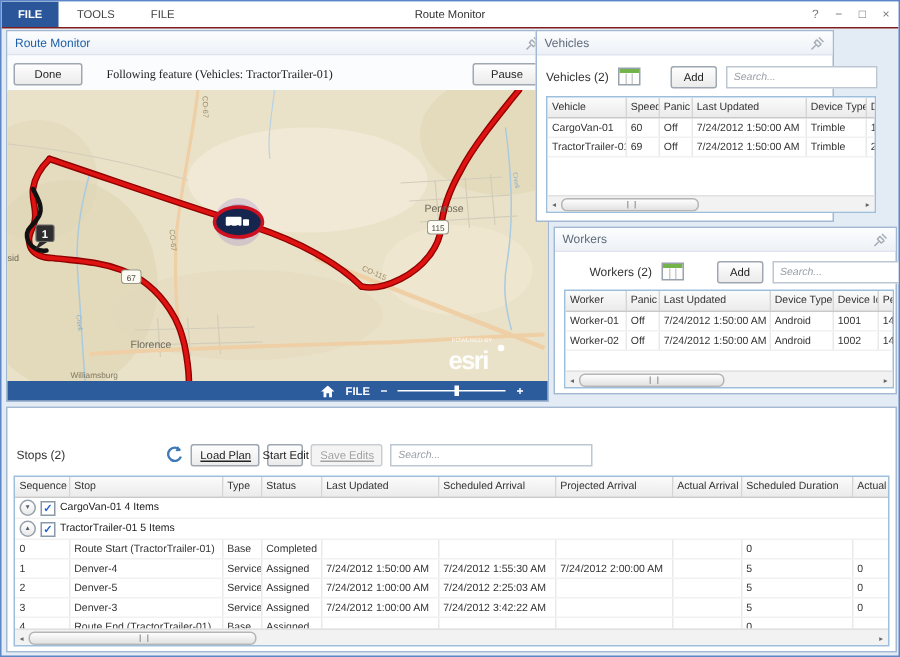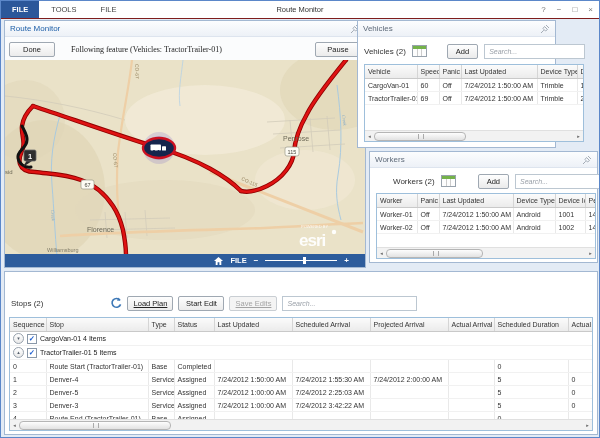--- a/index.html
+++ b/index.html
@@ -323,21 +323,21 @@
   <div class="panel" style="left:3px;top:270px;width:594px;height:164px;">
     <div class="toolrow" style="left:6px;top:23px;right:6px;height:16px;gap:5px;">
       <span class="count-label">Stops (2)</span>
       <span style="display:inline-flex;margin-left:62px;">
         <svg width="12" height="12" viewBox="0 0 12 12">
             <path d="M10 3.2 A4.4 4.4 0 1 0 10.6 7.4" stroke="#3f79b7" stroke-width="1.6" fill="none"></path>
             <path d="M8.6 0.4 L10.4 3.6 L7 3.8 Z" fill="#3f79b7"></path>
           </svg>
       </span>
       <span class="btn" style="width:46px;text-decoration:underline;">Load Plan</span>
-      <span class="btn" style="width:46px;">Start Edit</span>
+      <span class="btn" style="width:24px;">Start Edit</span>
       <span class="btn disabled" style="width:48px;text-decoration:underline;">Save Edits</span>
       <input class="search" style="width: 135px;" placeholder="Search...">
     </div>
     <div class="tblwrap" style="left:4px;top:45px;width:584px;height:114px;">
       <table class="grid" style="width:618px;">
         <colgroup>
             <col style="width:36px">
             <col style="width:102px">
             <col style="width:26px">
             <col style="width:40px">

